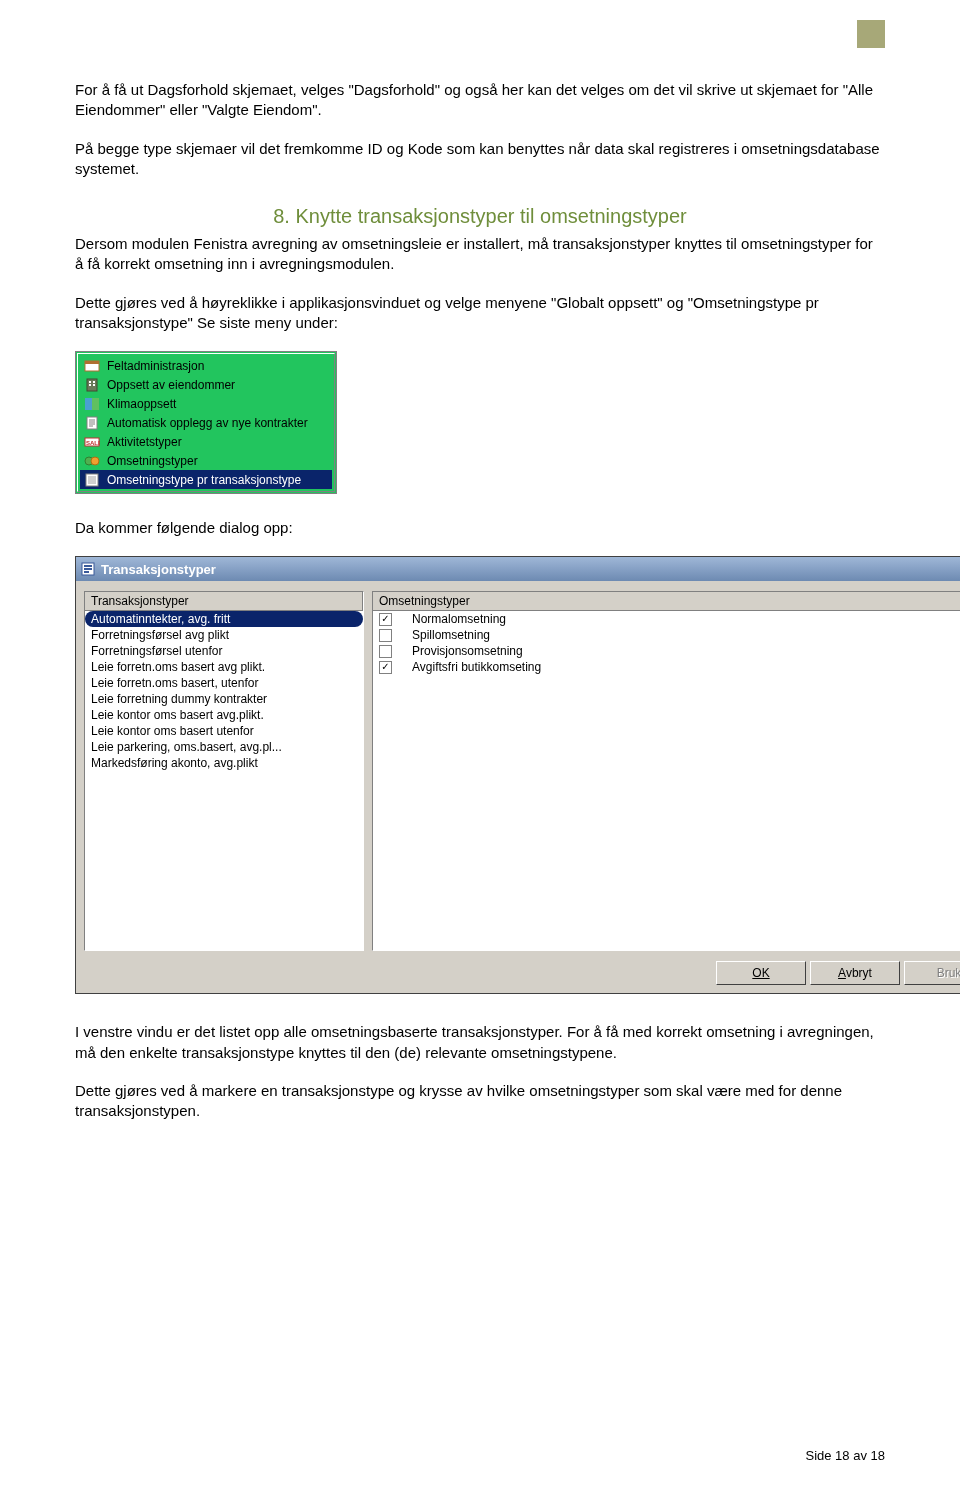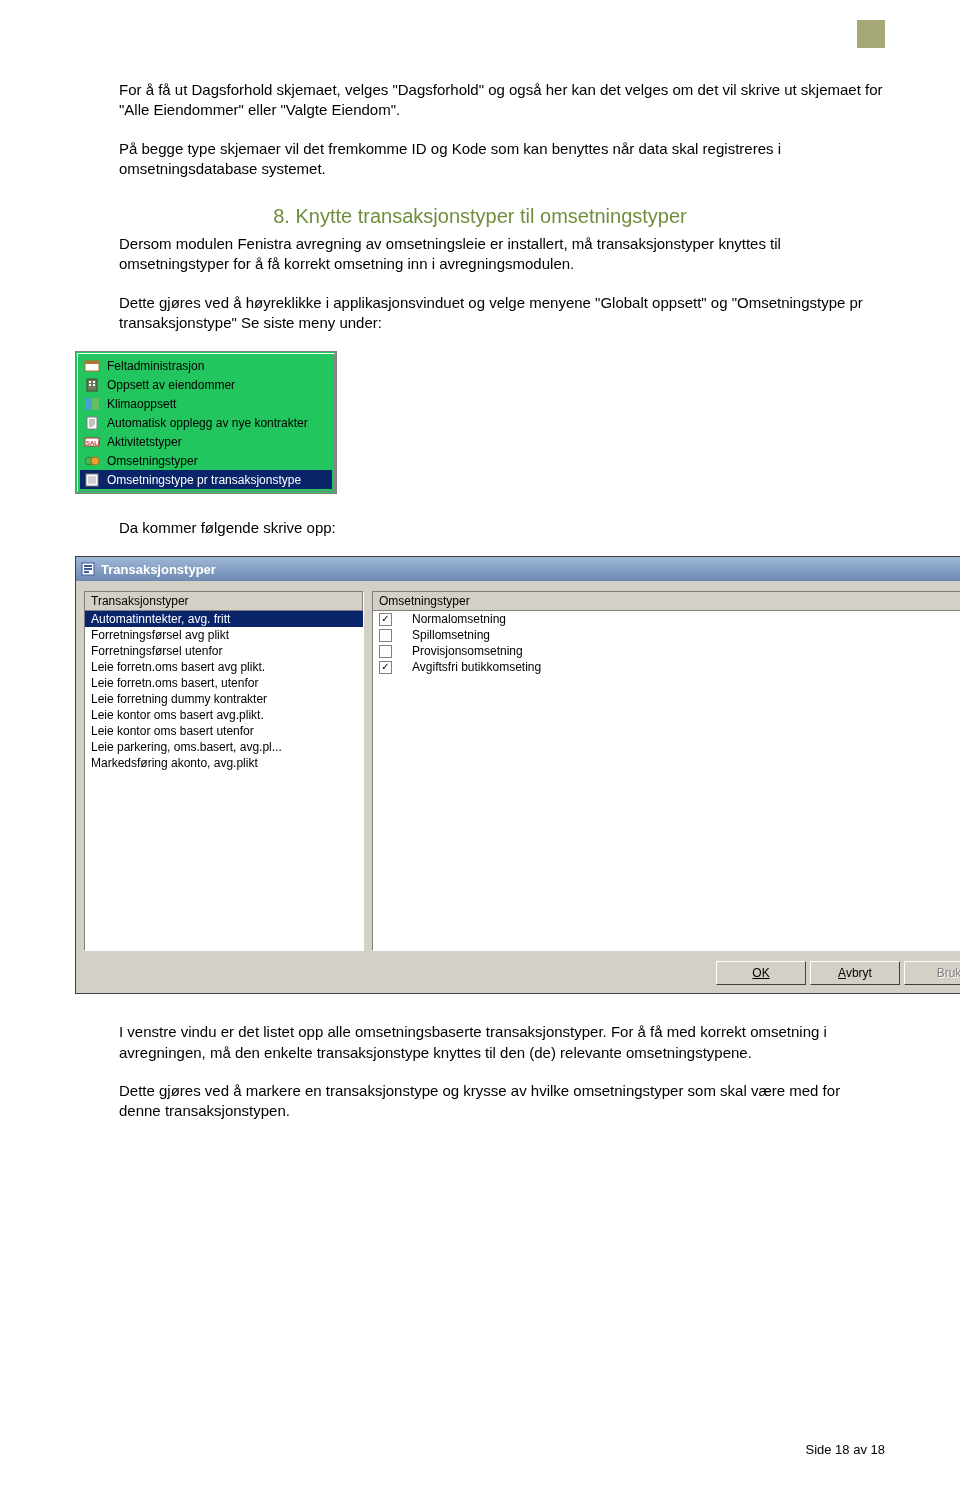--- a/index.html
+++ b/index.html
@@ -14,21 +14,21 @@
     padding: 80px 75px 0 75px;
   }
   .topbox {
     position: absolute;
     top: 20px;
     right: 75px;
     width: 28px;
     height: 28px;
     background: #a7a878;
   }
-  p { margin-bottom: 18px; line-height: 1.35; margin-left: 44px; }
+  p { margin-bottom: 18px; line-height: 1.35; }
   h2.sec {
     color: #6f8e3b;
     font-weight: normal;
     font-size: 20px;
     margin-top: 26px;
     margin-bottom: 6px;
     text-align: center;
   }
   
   .ctx-menu {
@@ -114,20 +114,21 @@
     border-bottom: 1px solid #808080;
     padding: 2px 6px;
     font-size: 12px;
   }
   .listrow {
     padding: 1px 6px;
     font-size: 12px;
     white-space: nowrap;
     display: flex;
     align-items: center;
+    border-radius: 8px;
   }
   .listrow.sel { background: #0a246a; color: #fff; }
   .chk {
     width: 13px; height: 13px;
     background: #fff;
     border: 1px solid #808080;
     margin-right: 20px;
     display: inline-flex; align-items: center; justify-content: center;
     font-size: 10px; line-height: 1;
   }
@@ -147,21 +148,21 @@
     font-family: Tahoma, Arial, sans-serif;
     font-size: 12px;
     cursor: pointer;
     text-align: center;
     line-height: 22px;
   }
   .winbtn.dis { color: #808080; text-shadow: 1px 1px 0 #fff; cursor: default; }
   .u { text-decoration: underline; }
   .footer {
     position: absolute;
-    bottom: 38px; right: 75px;
+    bottom: 32px; right: 75px;
     font-size: 13px;
   }
 </style>
 </head>
 <body>
 
 <div class="topbox"></div>
 
 <p>For å få ut Dagsforhold skjemaet, velges "Dagsforhold" og også her kan det velges om det vil skrive ut skjemaet for "Alle Eiendommer" eller "Valgte Eiendom".</p>
 <p>På begge type skjemaer vil det fremkomme ID og Kode som kan benyttes når data skal registreres i omsetningsdatabase systemet.</p>
@@ -235,21 +236,21 @@
           <svg width="16" height="14">
             <rect x="2" y="1" width="12" height="12" fill="#fff" stroke="#808080"></rect>
             <path d="M4 4h8M4 6h8M4 8h8M4 10h8" stroke="#a0a0a0"></path>
           </svg>
         </span>
         <span>Omsetningstype pr transaksjonstype</span>
       </div>
     </div>
 </div>
 
-<p>Da kommer følgende skrive opp:</p>
+<p>Da kommer følgende dialog opp:</p>
 
 <div class="dlg-outer">
   <div class="dlg-titlebar">
     <span class="dlg-ticon">
       <svg width="14" height="14">
           <rect x="1" y="1" width="12" height="12" fill="#fff" stroke="#3a5a9a"></rect>
           <rect x="3" y="3" width="8" height="2" fill="#3a5a9a"></rect>
           <rect x="3" y="6" width="8" height="2" fill="#3a5a9a"></rect>
           <rect x="3" y="9" width="5" height="2" fill="#3a5a9a"></rect>
         </svg>

